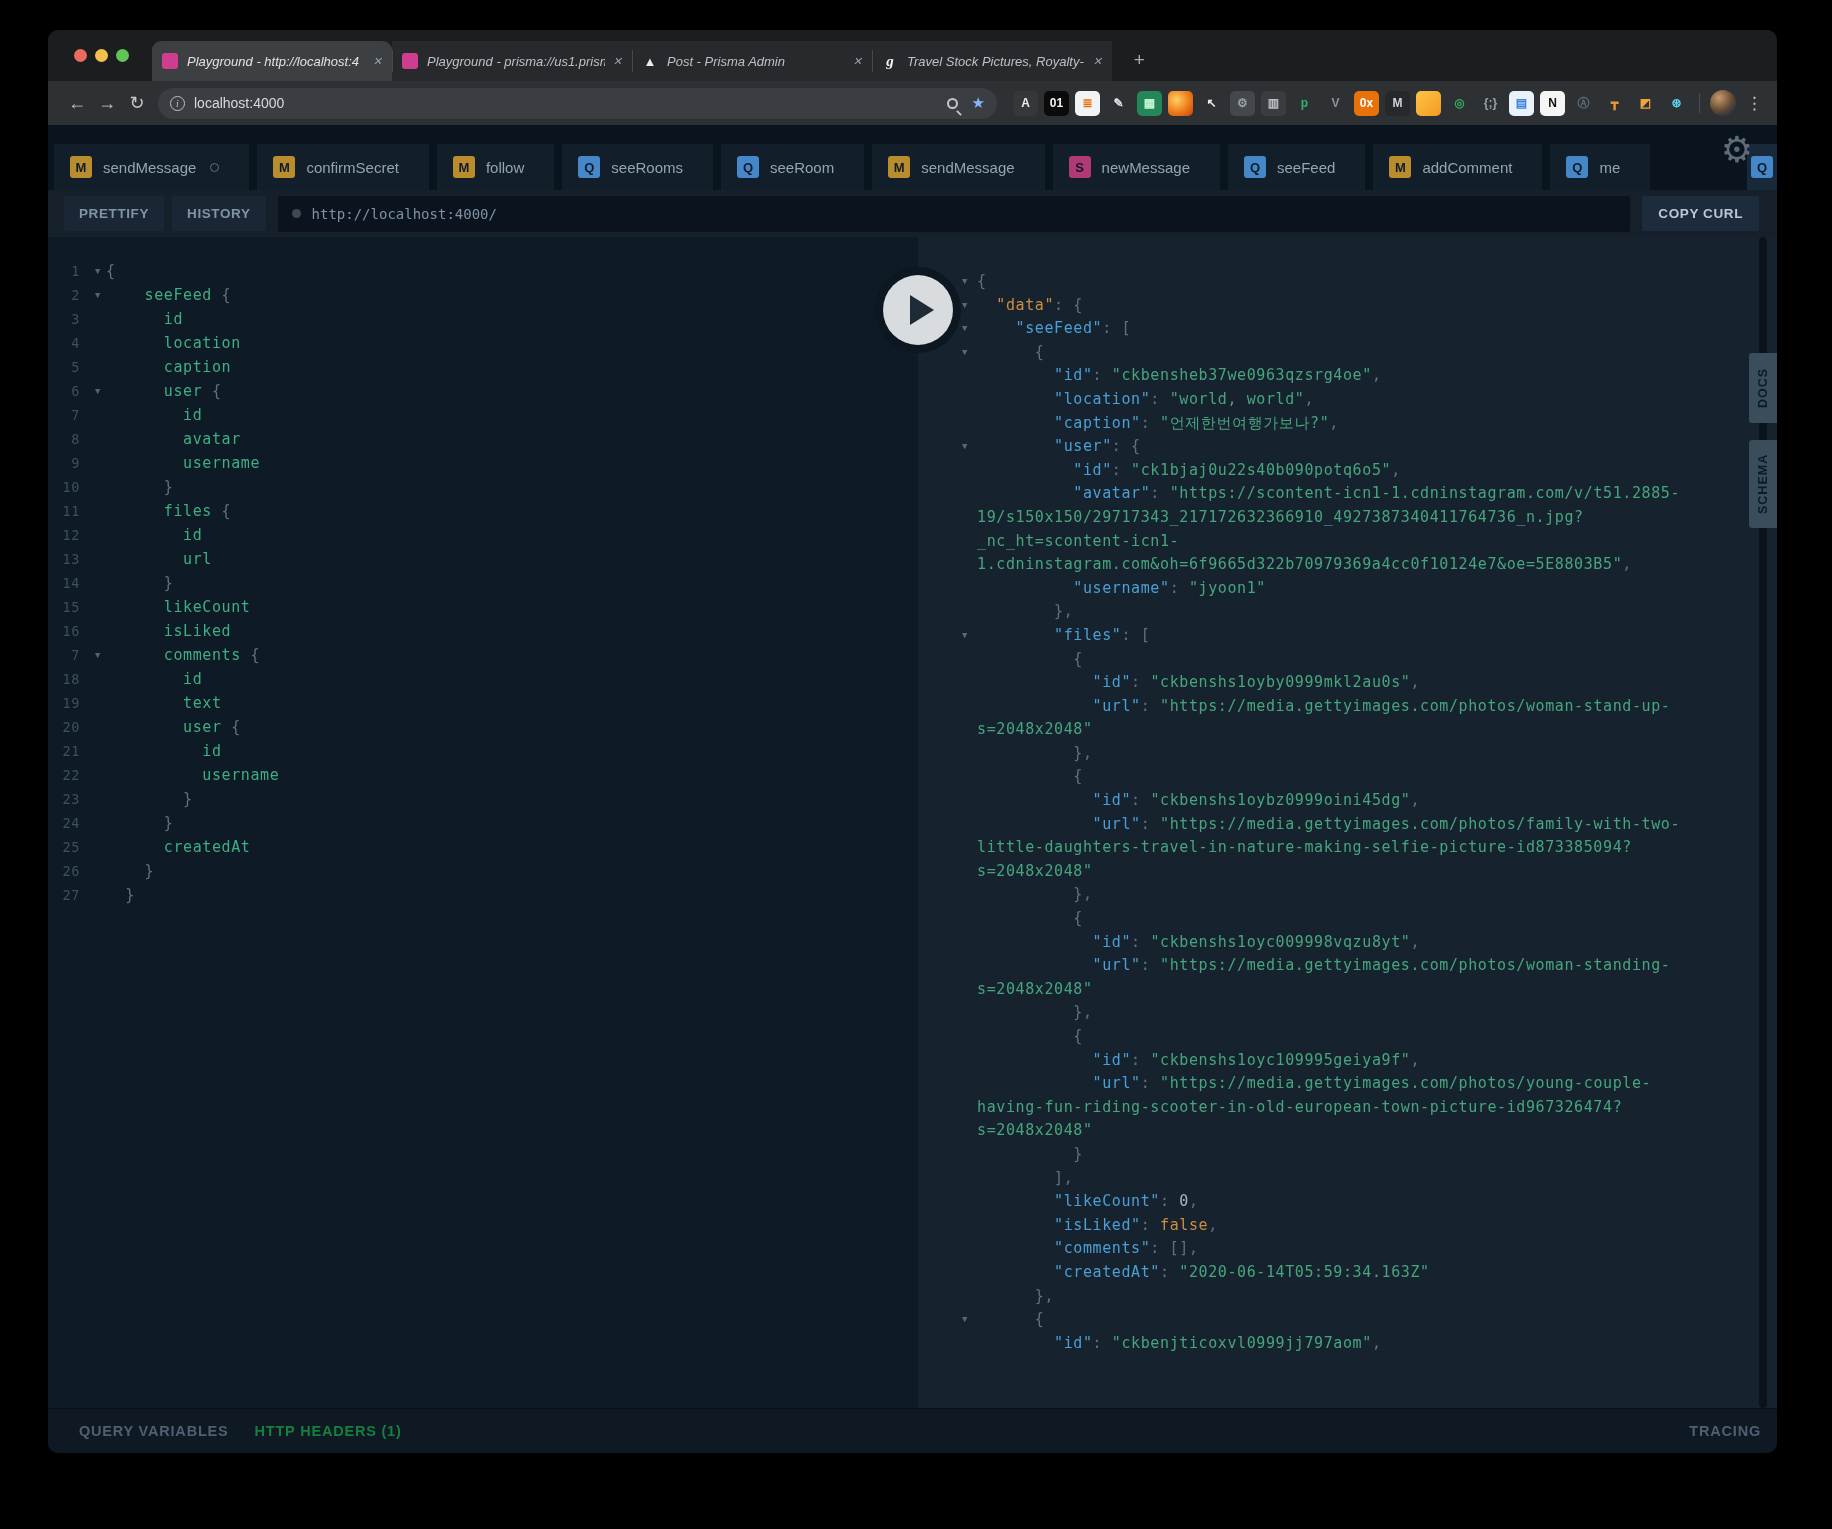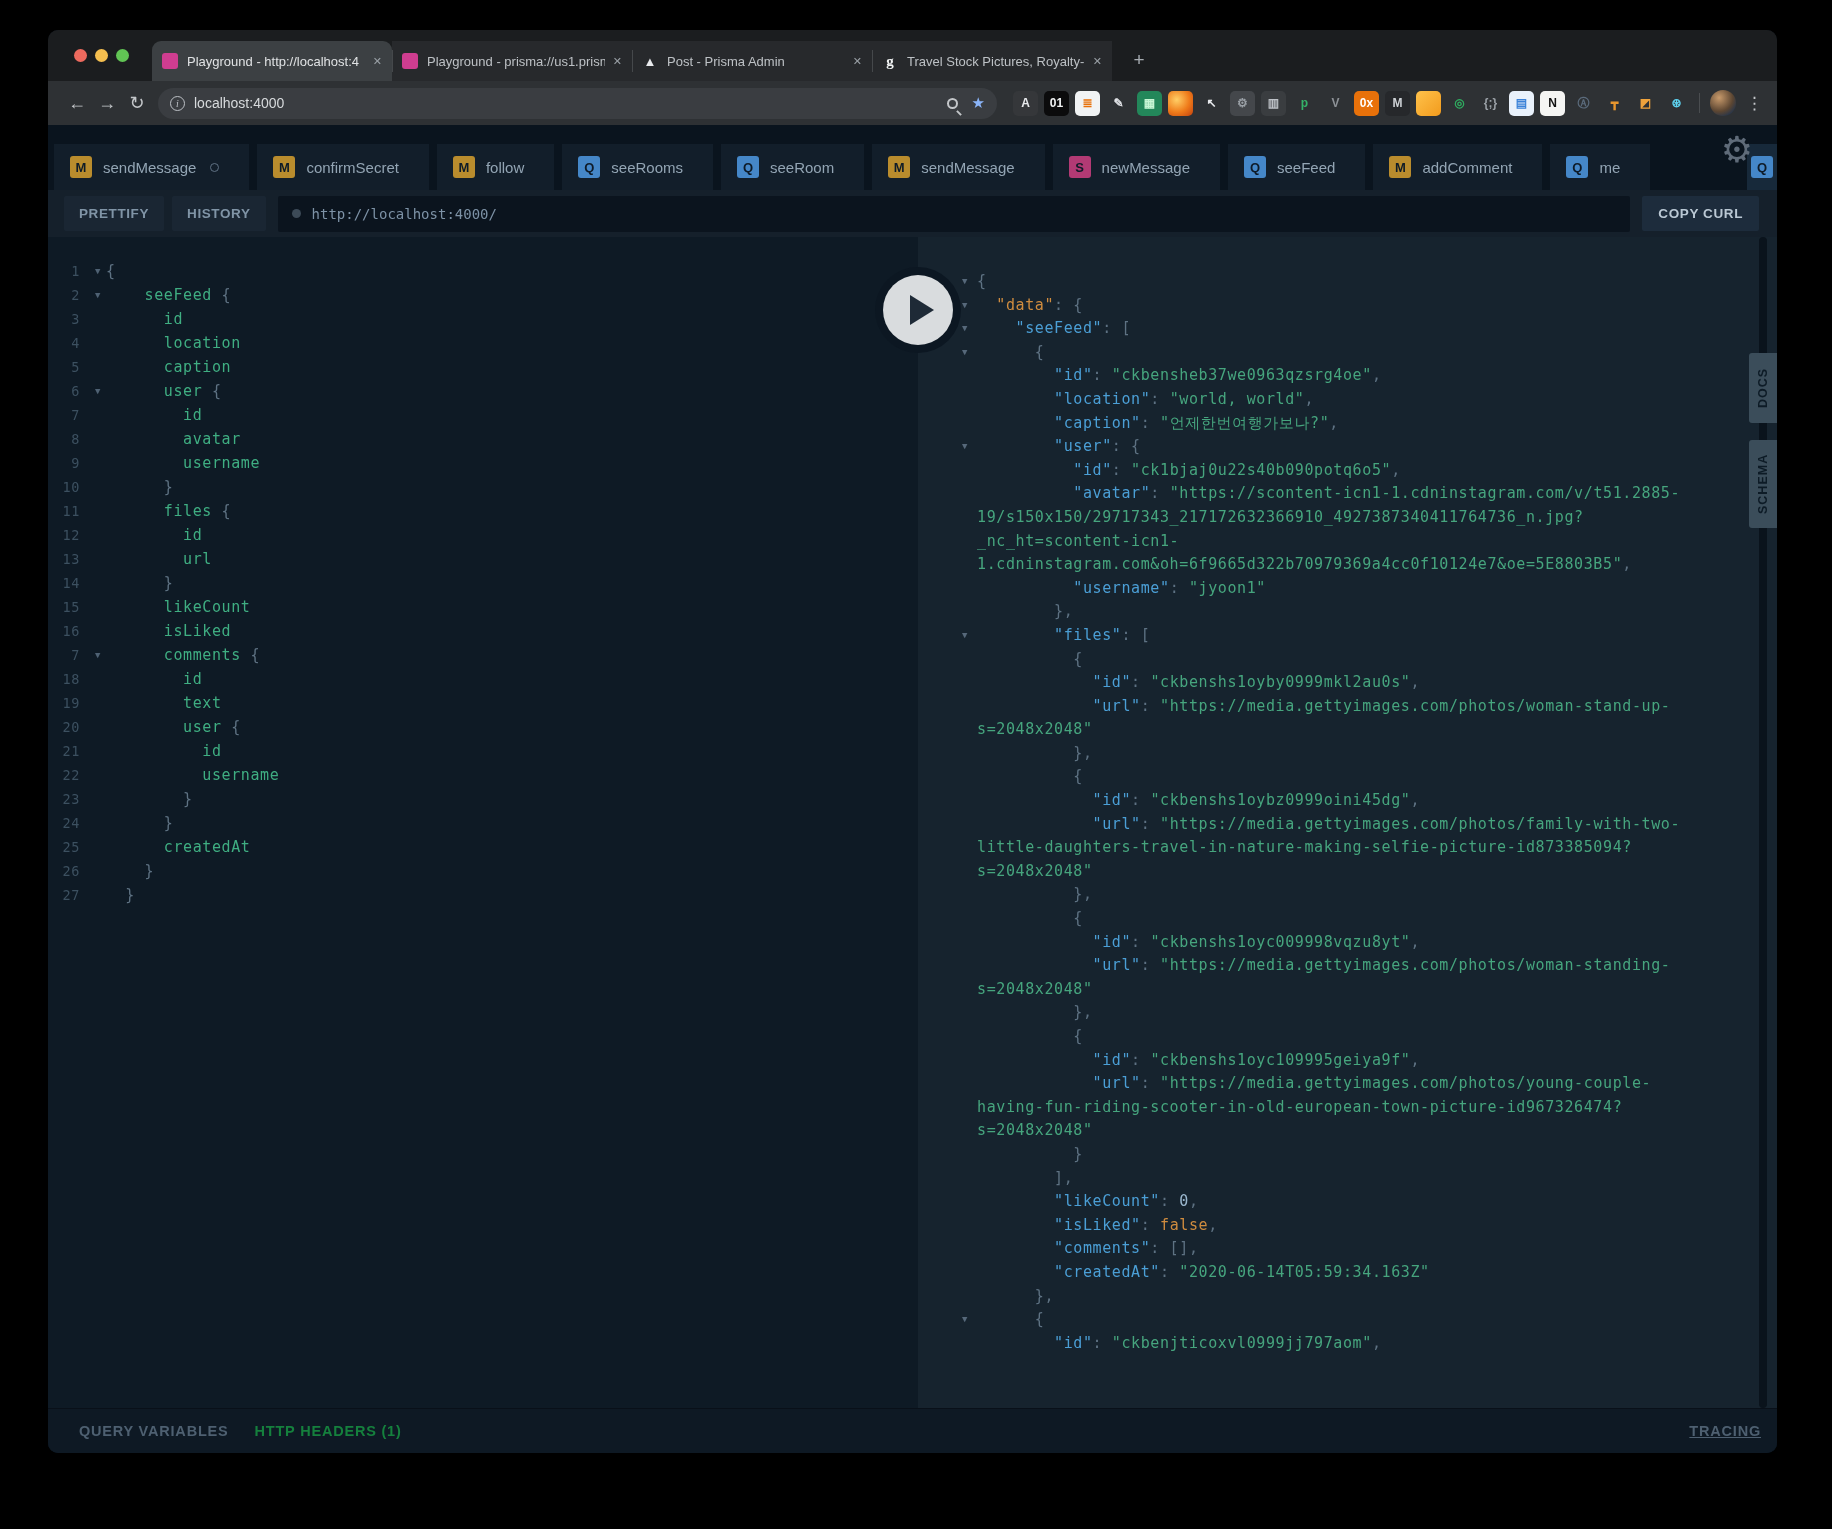--- a/index.html
+++ b/index.html
@@ -4,21 +4,21 @@
 <style>
   * { margin:0; padding:0; box-sizing:border-box; }
   html,body { background:#000; }
   .stage { position:relative; width:1832px; height:1529px; background:#000; overflow:hidden;
            font-family:"Liberation Sans", sans-serif; }
   .window { position:absolute; left:48px; top:30px; width:1729px; height:1423px;
             border-radius:10px; overflow:hidden; background:var(--bar-bg);
             box-shadow:0 30px 80px rgba(0,0,0,.9); }
 
   
-  .tabstrip { position:relative; height:51px; background:var(--strip-bg); }
+  .tabstrip { position:relative; height:51px; background:var(--strip-bg);font-style:italic; }
   .lights { position:absolute; left:26px; top:19px; display:flex; gap:8px; }
   .light { width:13px; height:13px; border-radius:50%; }
   .btabs { position:absolute; left:104px; bottom:0; display:flex; height:40px; }
   .btab { width:240px; height:40px; display:flex; align-items:center; padding:0 10px;
           background:var(--tabs-inactive); color:#bdc1c5; font-size:13px; position:relative; }
   .btab:not(.active):not(:first-child)::before { content:""; position:absolute; left:0; top:9px;
           height:22px; width:1px; background:#45484b; }
   .btab.active { background:var(--tab-active); border-radius:9px 9px 0 0; color:#e0e2e4; }
   .fav { width:16px; height:16px; flex:none; margin-right:9px; display:flex; align-items:center;
          justify-content:center; font-size:12px; }
@@ -109,21 +109,21 @@
              font-size:12.5px; font-weight:bold; letter-spacing:1px; display:flex; align-items:center;
              justify-content:center; writing-mode:vertical-rl; transform:rotate(180deg);
              border-radius:0 3px 3px 0; z-index:5; }
   .sidetab.docs { top:116px; height:70px; }
   .sidetab.schema { top:203px; height:88px; }
 
   .pg-bottom { height:45px; flex:none; background:var(--bottom-bg); border-top:1px solid #091019;
                display:flex; align-items:center; padding:0 16px 0 31px; }
   .bb { font-size:14.5px; font-weight:bold; letter-spacing:.8px; color:#4e6071; margin-right:26px; }
   .bb.on { color:#15803d; }
-  .bb.right { margin:0 0 0 auto;text-decoration:underline; }
+  .bb.right { margin:0 0 0 auto; }
 </style>
 </head>
 <body>
 
 <div class="stage">
   <div class="window">
 
     <div class="tabstrip">
       <div class="lights">
         <span class="light" style="background:var(--tl-red)"></span>

